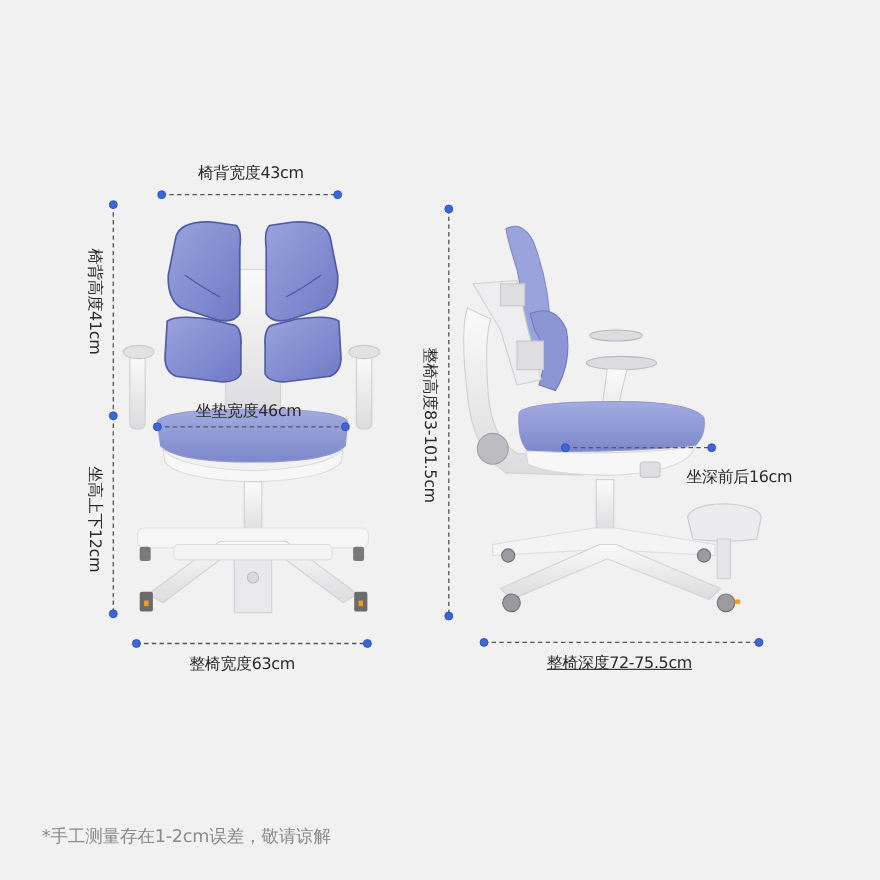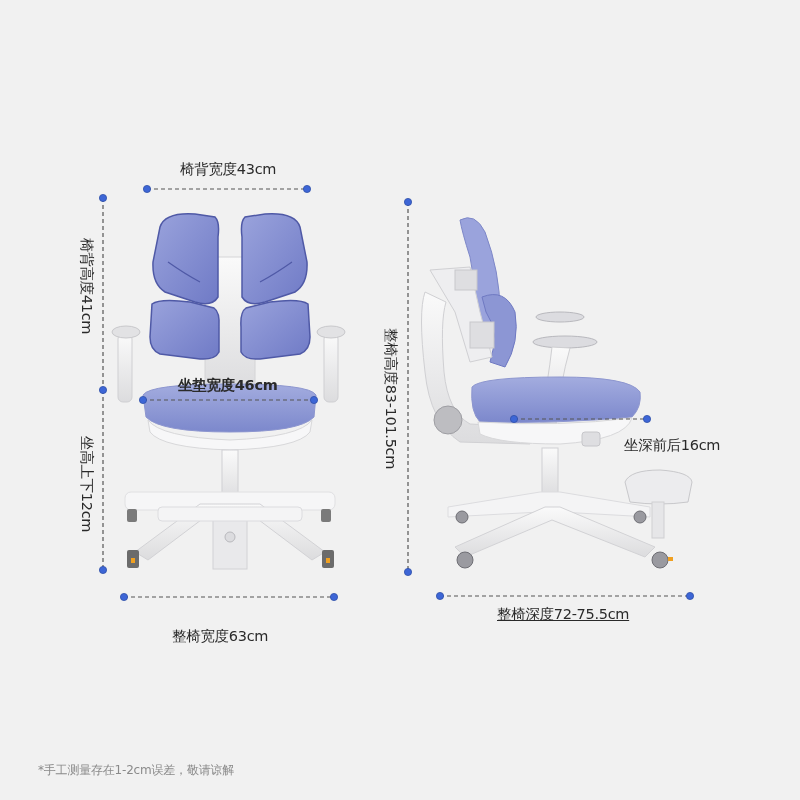--- a/index.html
+++ b/index.html
@@ -3,36 +3,36 @@
   <meta charset="utf-8">
   <style>
     html, body { margin: 0; padding: 0; }
     body {
       width: 800px; height: 800px; overflow: hidden;
       background: #f1f1f1;
       font-family: "DejaVu Sans", "Liberation Sans", sans-serif;
       position: relative;
       color: #2b2b2b;
     }
-    .stage { position: absolute; left: 0; top: 12px; width: 800px; height: 623px; }
+    .stage { position: absolute; left: 0; top: 0; width: 800px; height: 623px; }
     .label {
       position: absolute;
       font-size: 14.5px;
       color: #2a2a2a;
       white-space: nowrap;
       letter-spacing: -0.3px;
     }
     .label.vertical {
       transform-origin: left top;
       transform: rotate(90deg);
     }
     .note {
       position: absolute;
       left: 38px; top: 750px;
-      font-size: 12px;
+      font-size: 16px;
       color: #8a8a8a;
       white-space: nowrap;
       letter-spacing: -0.2px;
     }
     svg.art { position: absolute; left: 0; top: 0; }
   </style>
 </head>
 <body>
 
 <div class="stage">
@@ -158,25 +158,25 @@
         <circle cx="647" cy="407" r="3.6"></circle>
       <circle cx="440" cy="584" r="3.6"></circle>
         <circle cx="690" cy="584" r="3.6"></circle>
     </g>
   </svg>
 
   <div class="label" style="left:180px; top:148px;">椅背宽度43cm</div>
 
   <div class="label vertical" style="left:96px; top:226px;">椅背高度41cm</div>
 
-  <div class="label" style="left:178px; top:364px;font-weight:bold;">坐垫宽度46cm</div>
+  <div class="label" style="left:178px; top:364px;">坐垫宽度46cm</div>
 
   <div class="label vertical" style="left:96px; top:424px;">坐高上下12cm</div>
 
-  <div class="label" style="left:172px; top:594px;margin-top:21px;">整椅宽度63cm</div>
+  <div class="label" style="left:172px; top:594px;">整椅宽度63cm</div>
 
   <div class="label vertical" style="left:400px; top:316px;">整椅高度83-101.5cm</div>
 
   <div class="label" style="left:624px; top:424px;text-align:center;">坐深前后16cm</div>
 
   <div class="label" style="left:497px; top:593px;text-decoration:underline;">整椅深度72-75.5cm</div>
 
   <div class="note">*手工测量存在1-2cm误差，敬请谅解</div>
 </div>
 

